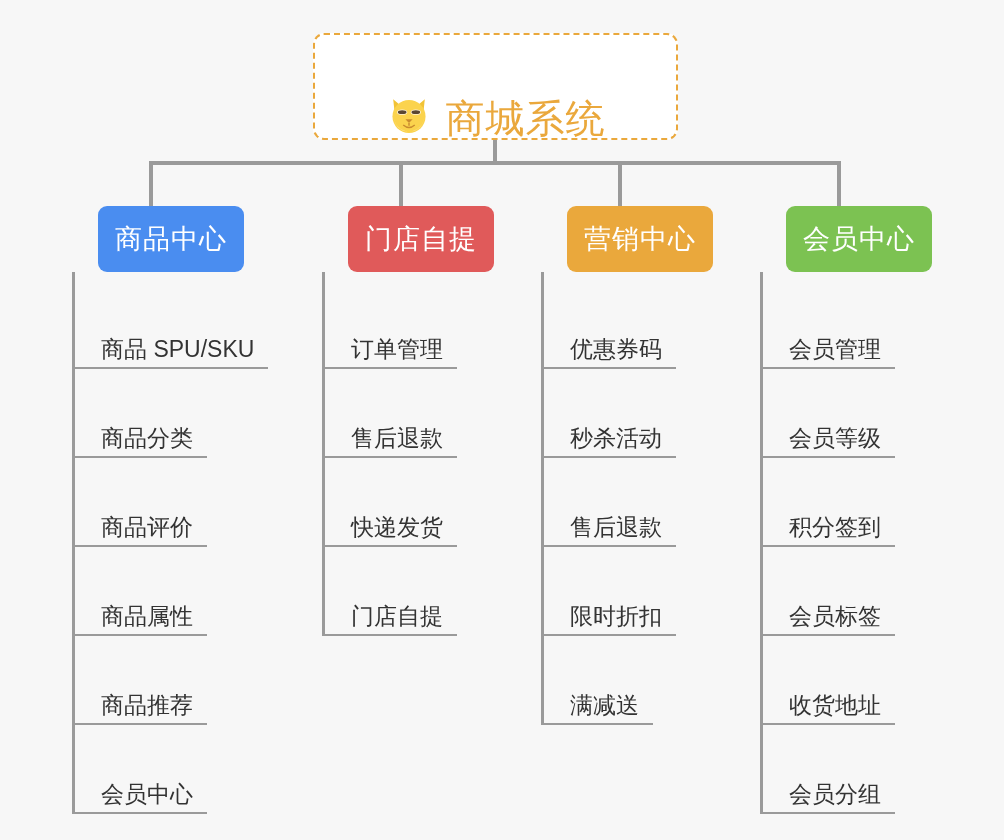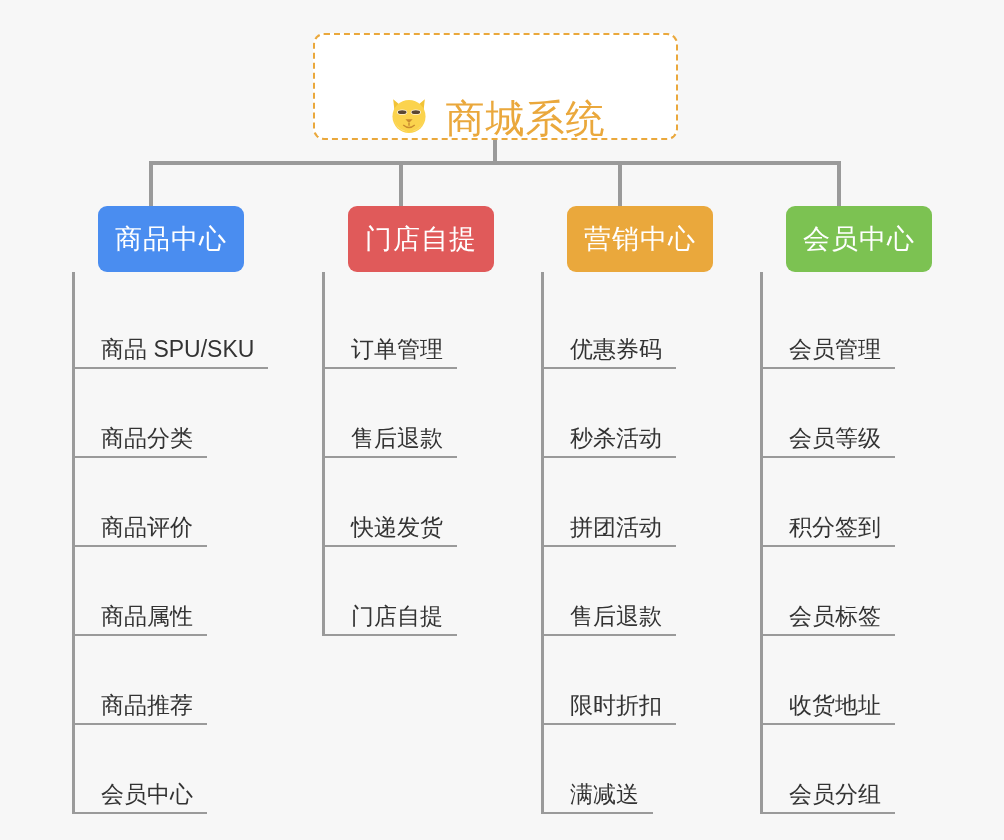--- a/index.html
+++ b/index.html
@@ -193,23 +193,20 @@
   <div class="branch" style="left:527px">
     <div class="branch-header" style="background-color: rgb(234, 168, 60); text-align: center;">营销中心</div>
     <div class="leaf-list">
       <div class="leaf-item">
           <span class="leaf-label">优惠券码</span>
         </div>
       <div class="leaf-item">
           <span class="leaf-label">秒杀活动</span>
         </div>
       <div class="leaf-item">
-          <span class="leaf-label">拼团活动</span>
-        </div>
-      <div class="leaf-item">
           <span class="leaf-label">售后退款</span>
         </div>
       <div class="leaf-item">
           <span class="leaf-label">限时折扣</span>
         </div>
       <div class="leaf-item">
           <span class="leaf-label">满减送</span>
         </div>
     </div>
   </div>

